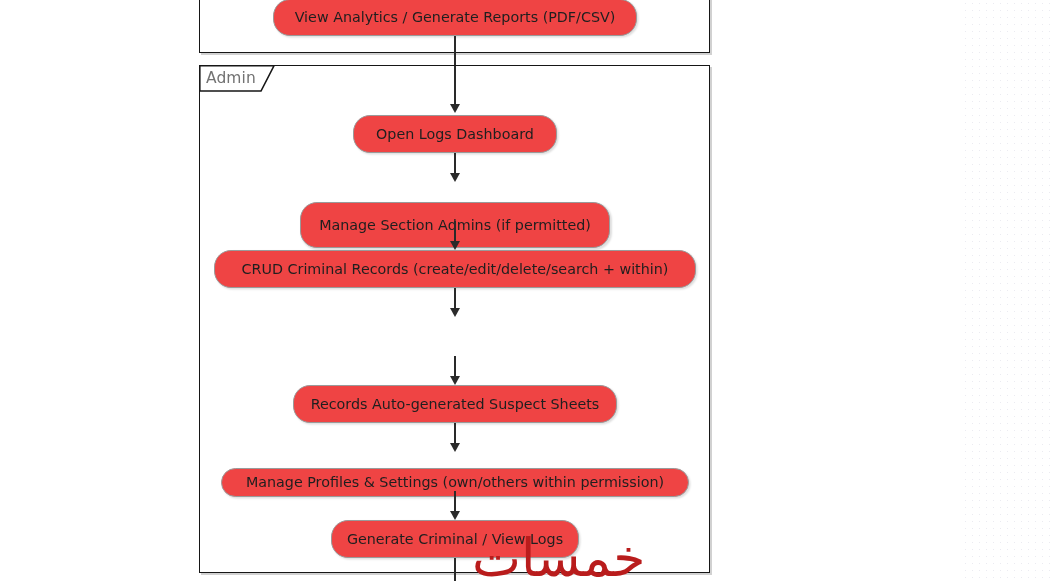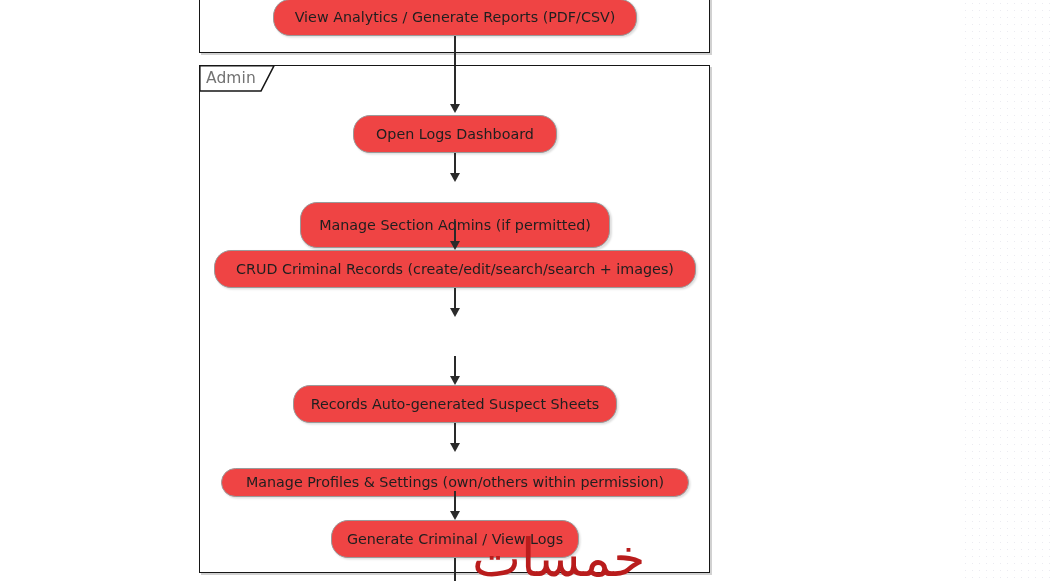--- a/index.html
+++ b/index.html
@@ -140,21 +140,21 @@
   <div class="frame-tab-text">Admin</div>
 
   <div class="node" style="left:353px; top:115px; width:204px; height:38px;">Open Logs Dashboard</div>
   <div class="conn" style="left:454.2px; top:153px; height:24px;"></div>
   <div class="arrow" style="left:449.5px; top:173px;"></div>
 
   <div class="node" style="left:300px; top:171px; width:310px; height:46px;margin-top:31px;">Manage Section Admins (if permitted)</div>
   <div class="conn" style="left:454.2px; top:221px; height:24px;"></div>
   <div class="arrow" style="left:449.5px; top:241px;"></div>
 
-  <div class="node" style="left:214px; top:250px; width:482px; height:38px;">CRUD Criminal Records (create/edit/search/search + images)</div>
+  <div class="node" style="left:214px; top:250px; width:482px; height:38px;">CRUD Criminal Records (create/edit/delete/search + within)</div>
   <div class="conn" style="left:454.2px; top:288px; height:24px;"></div>
   <div class="arrow" style="left:449.5px; top:308px;"></div>
 
   <div class="conn" style="left:454.2px; top:356px; height:24px;"></div>
   <div class="arrow" style="left:449.5px; top:376px;"></div>
 
   <div class="node" style="left:293px; top:385px; width:324px; height:38px;">Records Auto-generated Suspect Sheets</div>
   <div class="conn" style="left:454.2px; top:423px; height:24px;"></div>
   <div class="arrow" style="left:449.5px; top:443px;"></div>
 

